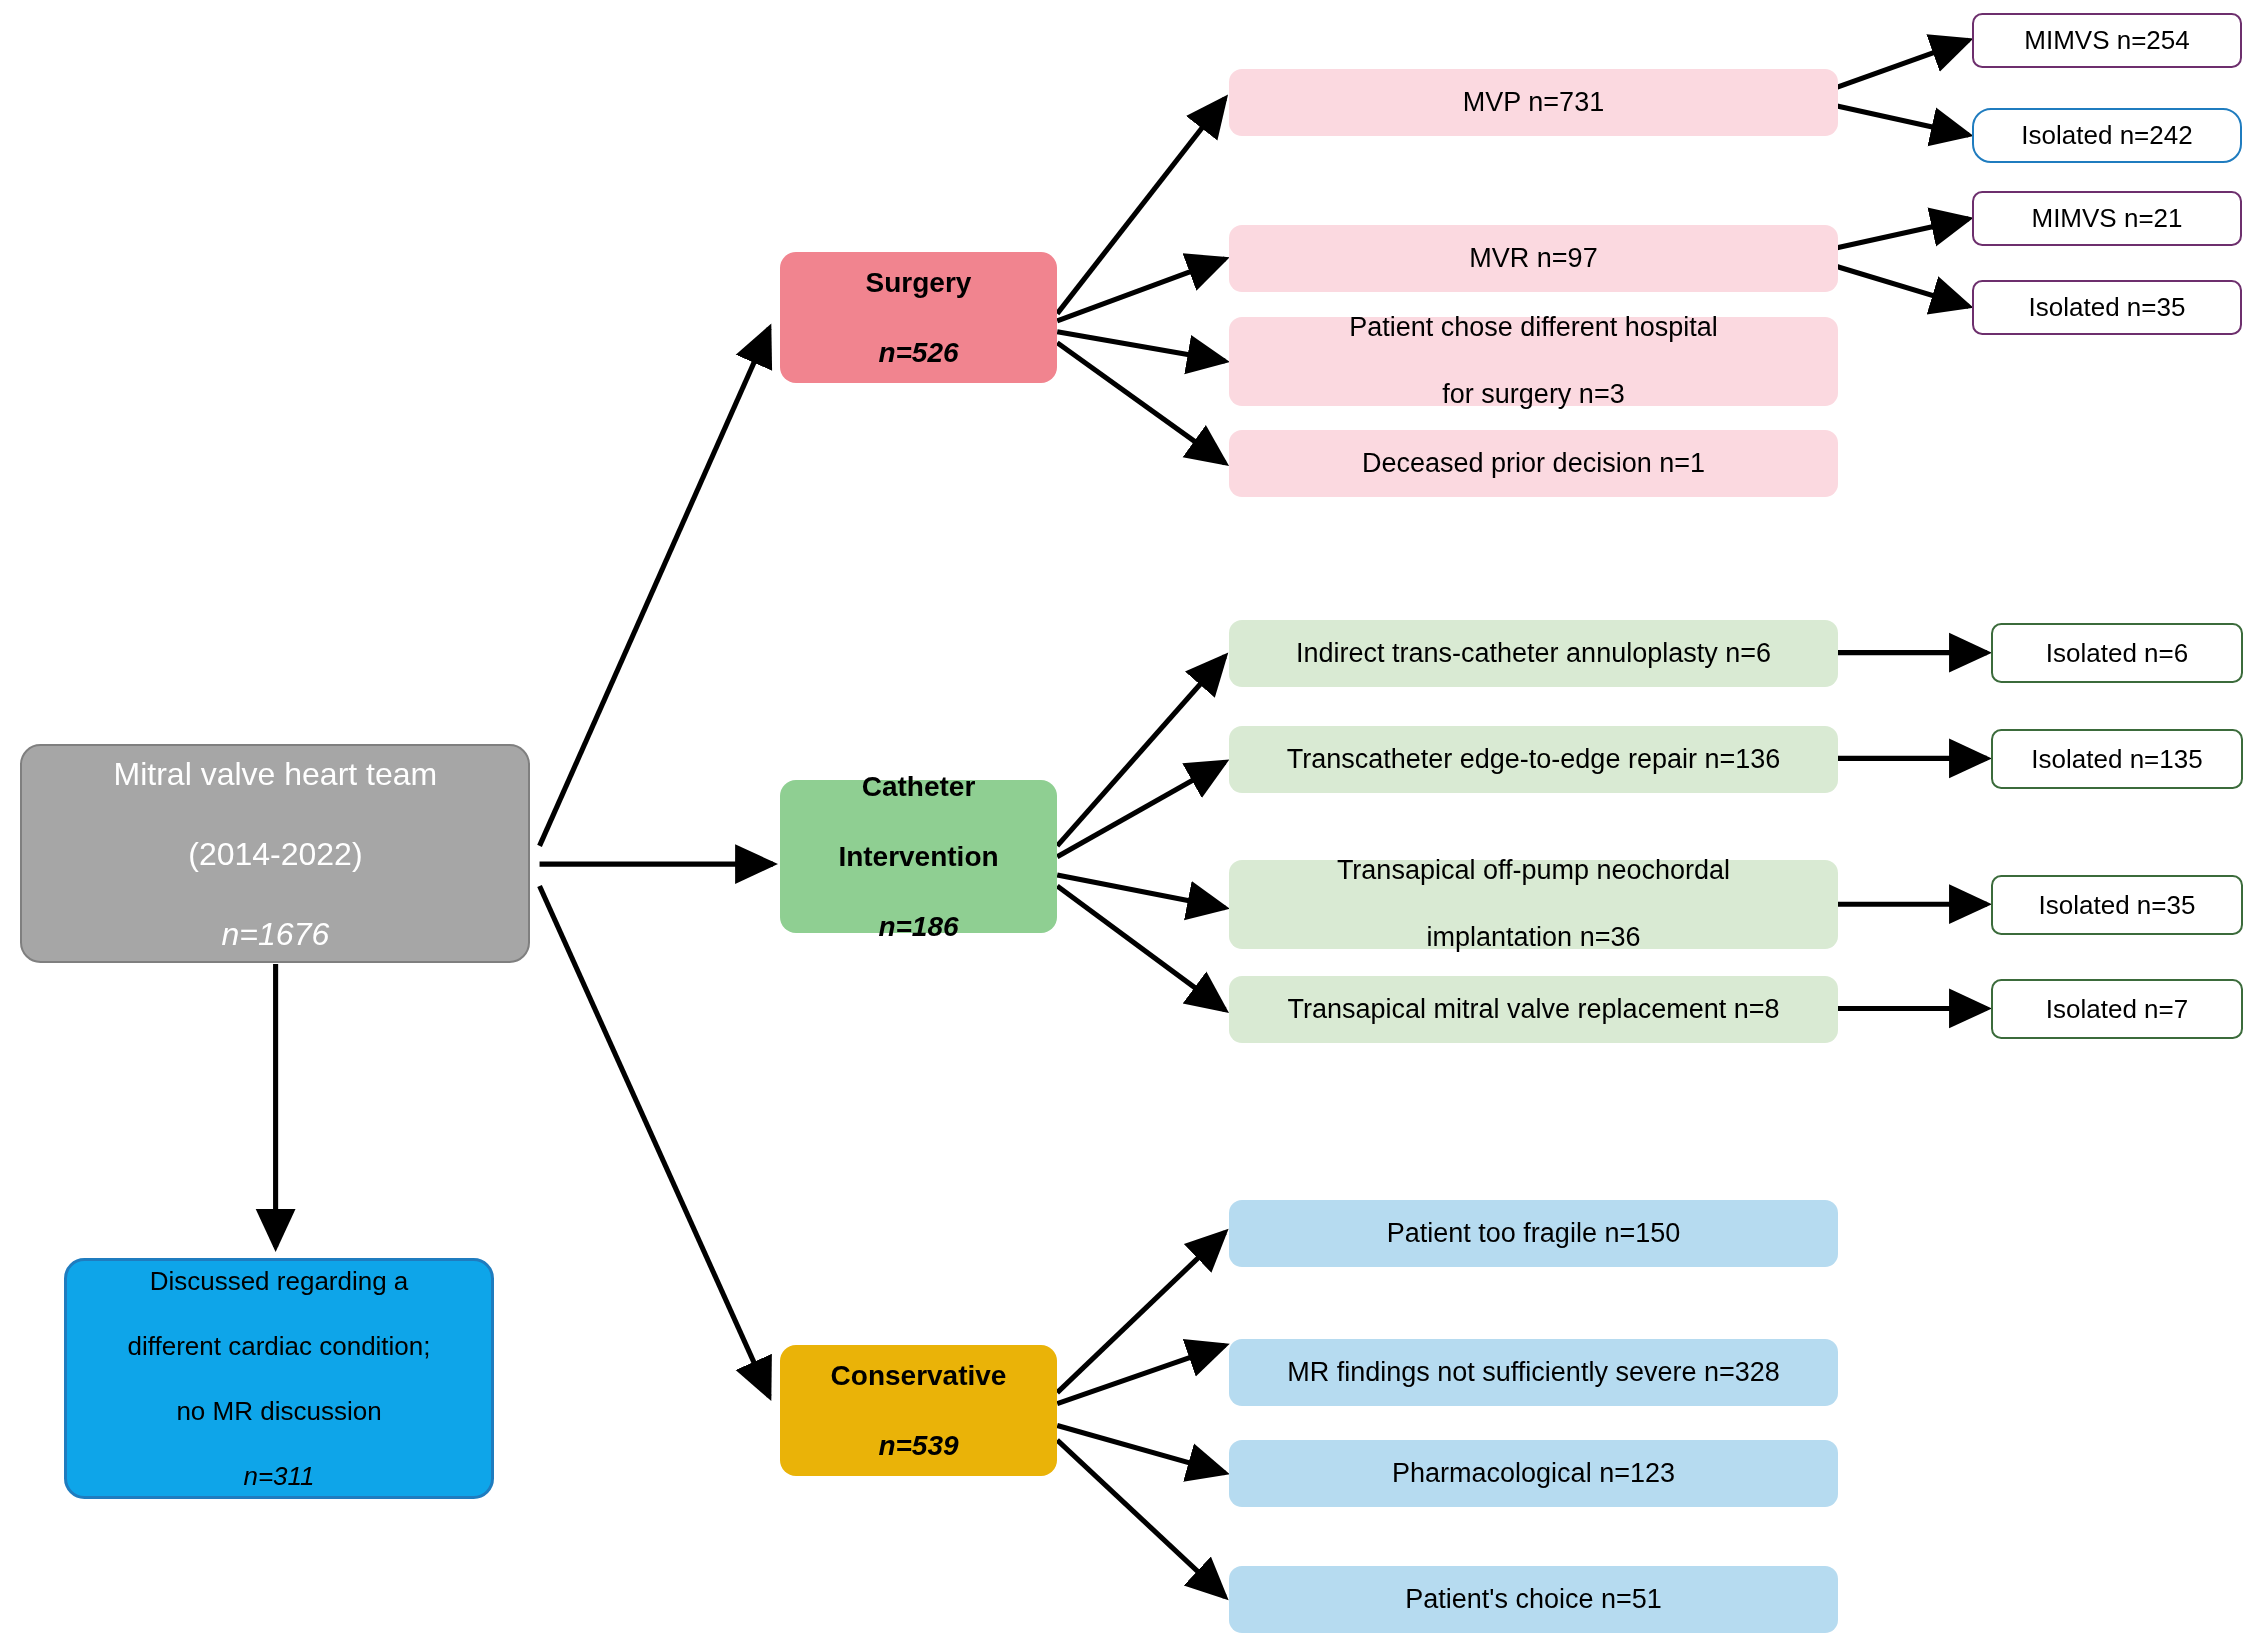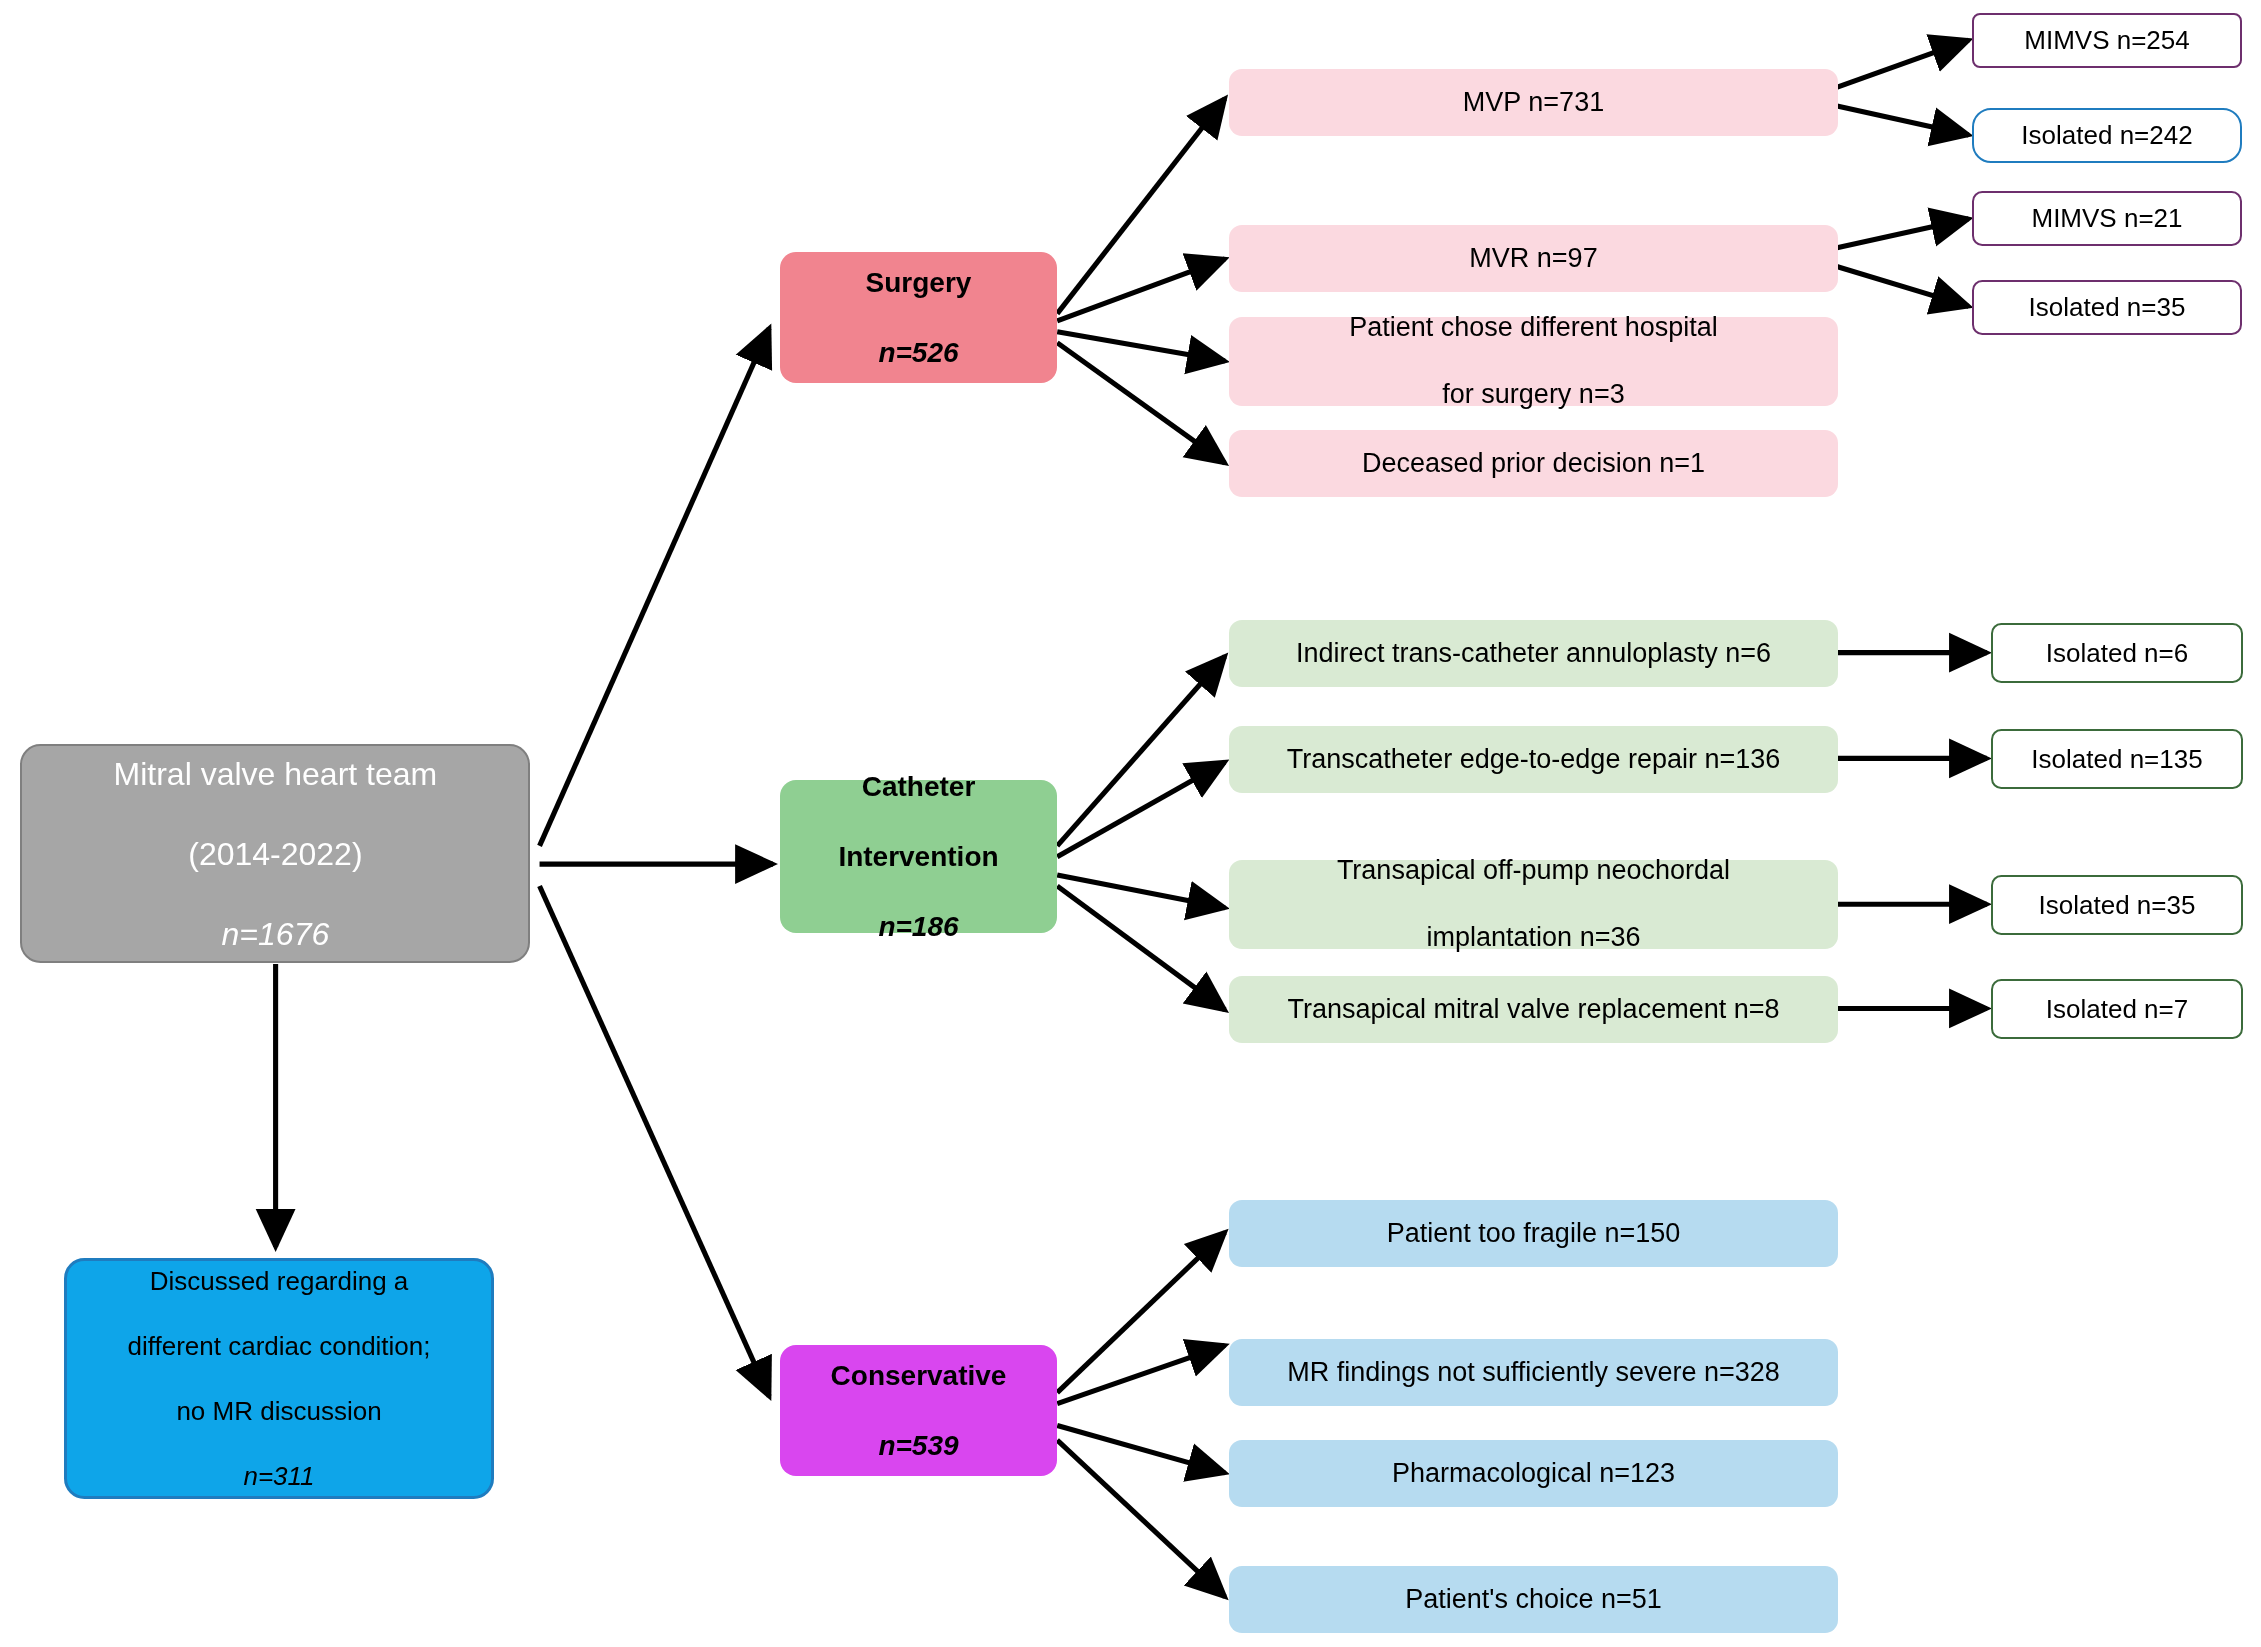--- a/index.html
+++ b/index.html
@@ -69,21 +69,21 @@
     font-weight: bold;
   }
   .cat-catheter {
     background: #8fcf92;
     border-radius: 16px;
     color: #000000;
     font-size: 28px;
     font-weight: bold;
   }
   .cat-conservative {
-    background: #d946ef;
+    background: #eab308;
     border-radius: 16px;
     color: #000000;
     font-size: 28px;
     font-weight: bold;
   }
 
   
   .mid-pink {
     background: #fbd9e0;
     border-radius: 13px;
@@ -224,21 +224,21 @@
   <div class="node mid-pink" style="left:1229px; top:317px; width:609px; height:89px;">
     <span>
       <span>Patient chose different hospital</span><br>
       <span>for surgery n=3</span>
     </span>
   </div>
   <div class="node mid-pink" style="left:1229px; top:430px; width:609px; height:67px;">
     <span>Deceased prior decision n=1</span>
   </div>
 
-  <div class="node leaf-purple" style="left:1972px; top:13px; width:270px; height:55px;border-radius:8px;">
+  <div class="node leaf-purple" style="left:1972px; top:13px; width:270px; height:55px;">
     <span>MIMVS n=254</span>
   </div>
   <div class="node leaf-blue" style="left:1972px; top:108px; width:270px; height:55px;">
     <span>Isolated n=242</span>
   </div>
   <div class="node leaf-purple" style="left:1972px; top:191px; width:270px; height:55px;">
     <span>MIMVS n=21</span>
   </div>
   <div class="node leaf-purple" style="left:1972px; top:280px; width:270px; height:55px;">
     <span>Isolated n=35</span>

